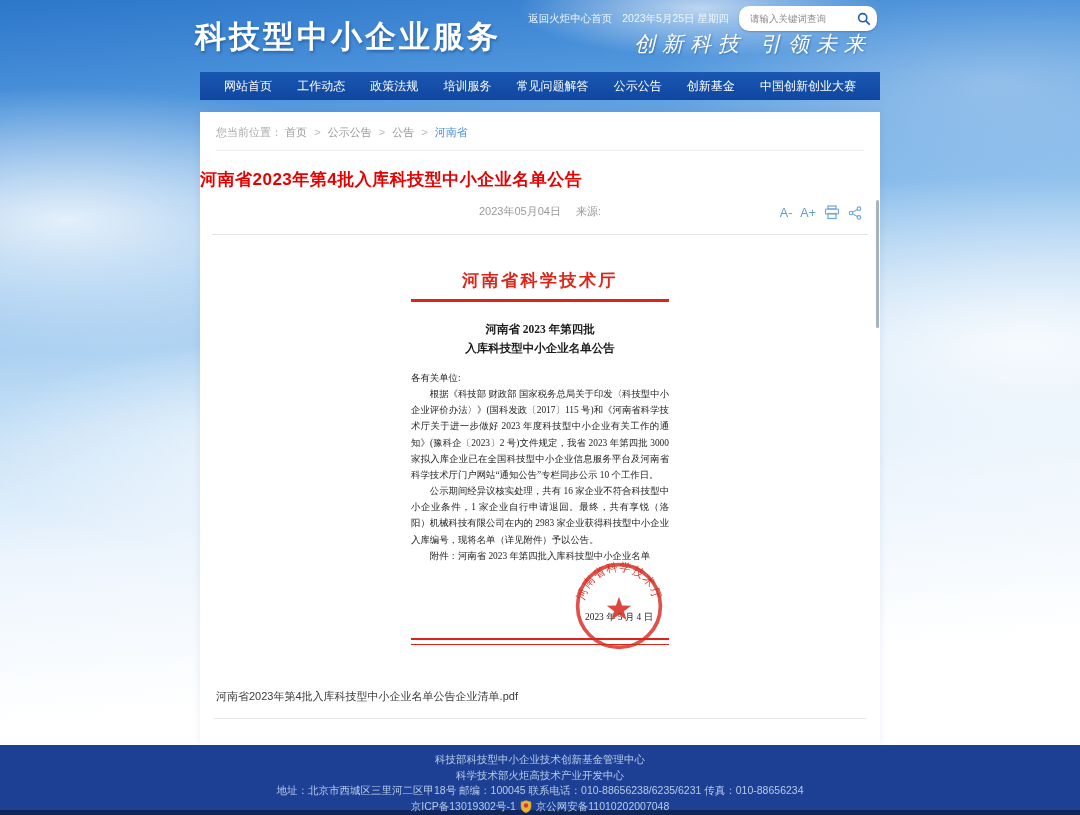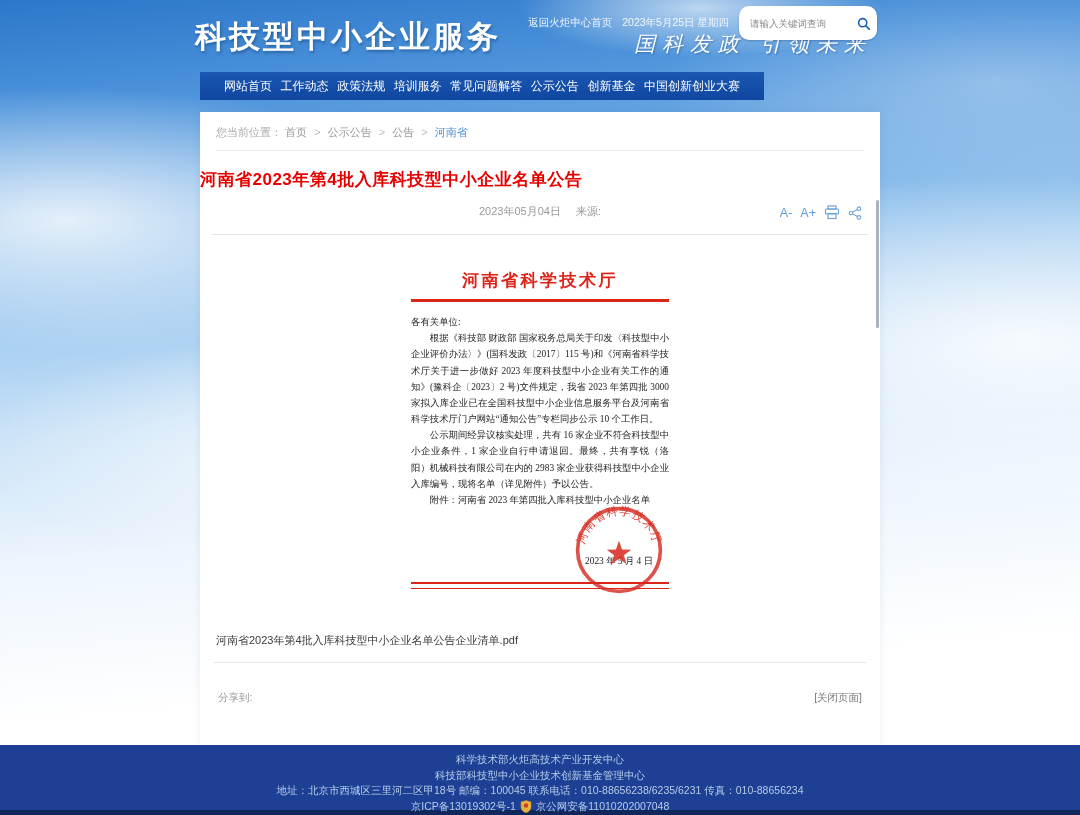--- a/index.html
+++ b/index.html
@@ -21,29 +21,29 @@
   
   .banner { position:absolute; left:0; top:0; width:1080px; height:72px; }
   .site-title { position:absolute; left:195px; top:16px; font-size:31px; font-weight:bold;
     color:#fff; letter-spacing:3px; text-shadow:1px 2px 3px rgba(0,40,90,.4); }
   .slogan { position:absolute; right:208px; top:30px; font-size:21px; color:#fff;
     font-style:italic; letter-spacing:7px; font-family:"DejaVu Serif","Liberation Serif",serif;
     text-shadow:1px 1px 2px rgba(0,40,90,.35); }
   .topbar { position:absolute; top:6px; right:203px; display:flex; align-items:center;
     gap:10px; color:#f0f7fd; font-size:10.5px; }
   .topbar .tlink { cursor:pointer; }
-  .search-box { width:122px; height:34px; background:#fff; border-radius:10px;
+  .search-box { width:122px; height:25px; background:#fff; border-radius:10px;
     display:flex; align-items:center; padding:0 7px 0 9px; box-shadow:0 1px 2px rgba(0,30,70,.25); }
   .search-box input { border:none; outline:none; flex:1; font-size:9.5px; color:#333;
     font-family:"Liberation Sans","DejaVu Sans",sans-serif; background:transparent; min-width:0; }
   .search-box input::placeholder { color:#8a8a8a; }
   .search-btn { display:flex; align-items:center; cursor:pointer; }
 
   
-  .nav { position:absolute; left:200px; top:72px; width:564px; height:28px;
+  .nav { position:absolute; left:200px; top:72px; width:680px; height:28px;
     background:linear-gradient(#1a58b2,#0f46a0); display:flex; align-items:center;
     justify-content:space-between; padding:0 24px; box-sizing:border-box; }
   .nav-item { color:#fff; font-size:12px; line-height:28px; white-space:nowrap; cursor:pointer; }
 
   
   .content { position:absolute; left:200px; top:112px; width:680px; height:633px;
     background:#fff; box-shadow:0 0 8px rgba(40,80,140,.10); box-sizing:border-box; overflow:hidden; }
   .breadcrumb { margin:0 16px; padding-top:13px; font-size:11px; color:#aaa; }
   .breadcrumb .bc-link { color:#999; cursor:pointer; }
   .breadcrumb .bc-sep { color:#bbb; margin:0 4px; }
@@ -94,21 +94,21 @@
   .footer-last { display:flex; justify-content:center; align-items:center; gap:4px; line-height:15.5px;text-align:center; }
   .footer-last .flink { cursor:pointer; color:#b6cbe9; }
 </style>
 </head>
 <body>
 
 <div class="page">
 
   <div class="banner">
     <div class="site-title">科技型中小企业服务</div>
-    <div class="slogan">国科发政 引领未来</div>
+    <div class="slogan">创新科技 引领未来</div>
     <div class="topbar">
       <span class="tlink">返回火炬中心首页</span>
       <span>2023年5月25日 星期四</span>
       <span class="search-box">
         <input type="text" placeholder="请输入关键词查询" style="">
         <span class="search-btn">
           <svg width="13" height="13" viewBox="0 0 16 16">
             <circle cx="7" cy="7" r="5" fill="none" stroke="#1c5fae" stroke-width="2"></circle>
             <line x1="11" y1="11" x2="15" y2="15" stroke="#1c5fae" stroke-width="2" stroke-linecap="round"></line>
           </svg>
@@ -169,20 +169,24 @@
           </svg>
         </span>
       </div>
     </div>
 
     <div class="divider"></div>
 
     <div class="doc">
       <div class="doc-agency">河南省科学技术厅</div>
       <div class="doc-redline"></div>
+      <div class="doc-title">
+        <div>河南省 2023 年第四批</div>
+        <div>入库科技型中小企业名单公告</div>
+      </div>
       <div class="doc-body">
         <p>各有关单位:</p>
         <p class="indent">根据《科技部 财政部 国家税务总局关于印发〈科技型中小企业评价办法〉》(国科发政〔2017〕115 号)和《河南省科学技术厅关于进一步做好 2023 年度科技型中小企业有关工作的通知》(豫科企〔2023〕2 号)文件规定，我省 2023 年第四批 3000 家拟入库企业已在全国科技型中小企业信息服务平台及河南省科学技术厅门户网站“通知公告”专栏同步公示 10 个工作日。</p>
         <p class="indent">公示期间经异议核实处理，共有 16 家企业不符合科技型中小企业条件，1 家企业自行申请退回。最终，共有享锐（洛阳）机械科技有限公司在内的 2983 家企业获得科技型中小企业入库编号，现将名单（详见附件）予以公告。</p>
         <p class="indent">附件：河南省 2023 年第四批入库科技型中小企业名单</p>
       </div>
       <div class="doc-footer">
         <span class="doc-date">2023 年 5 月 4 日</span>
         <svg class="seal" viewBox="0 0 100 100">
           <circle cx="50" cy="50" r="45" fill="none" stroke="#d5281e" stroke-width="4" opacity="0.8"></circle>
@@ -202,22 +206,22 @@
 
     <div class="share-row">
       <span>分享到:</span>
       <span class="close-page">[关闭页面]</span>
     </div>
   </div>
 
   <div class="scroll-thumb"></div>
 
   <div class="footer">
+    <div class="footer-line">科技部科技型中小企业技术创新基金管理中心</div>
     <div class="footer-line">科学技术部火炬高技术产业开发中心</div>
-    <div class="footer-line">科技部科技型中小企业技术创新基金管理中心</div>
     <div class="footer-line">地址：北京市西城区三里河二区甲18号 邮编：100045 联系电话：010-88656238/6235/6231 传真：010-88656234</div>
     <div class="footer-last">
       <span class="flink">京ICP备13019302号-1</span>
       <span style="display:flex;align-items:center;">
         <svg width="12" height="13" viewBox="0 0 12 13">
           <path d="M6 0.5 L11 2 V7 C11 10 8.5 12 6 12.7 C3.5 12 1 10 1 7 V2 Z" fill="#e8b33a" stroke="#c99023" stroke-width="0.5"></path>
           <circle cx="6" cy="5.5" r="2.2" fill="#cf3b2f"></circle>
         </svg>
       </span>
       <span class="flink">京公网安备11010202007048</span>

